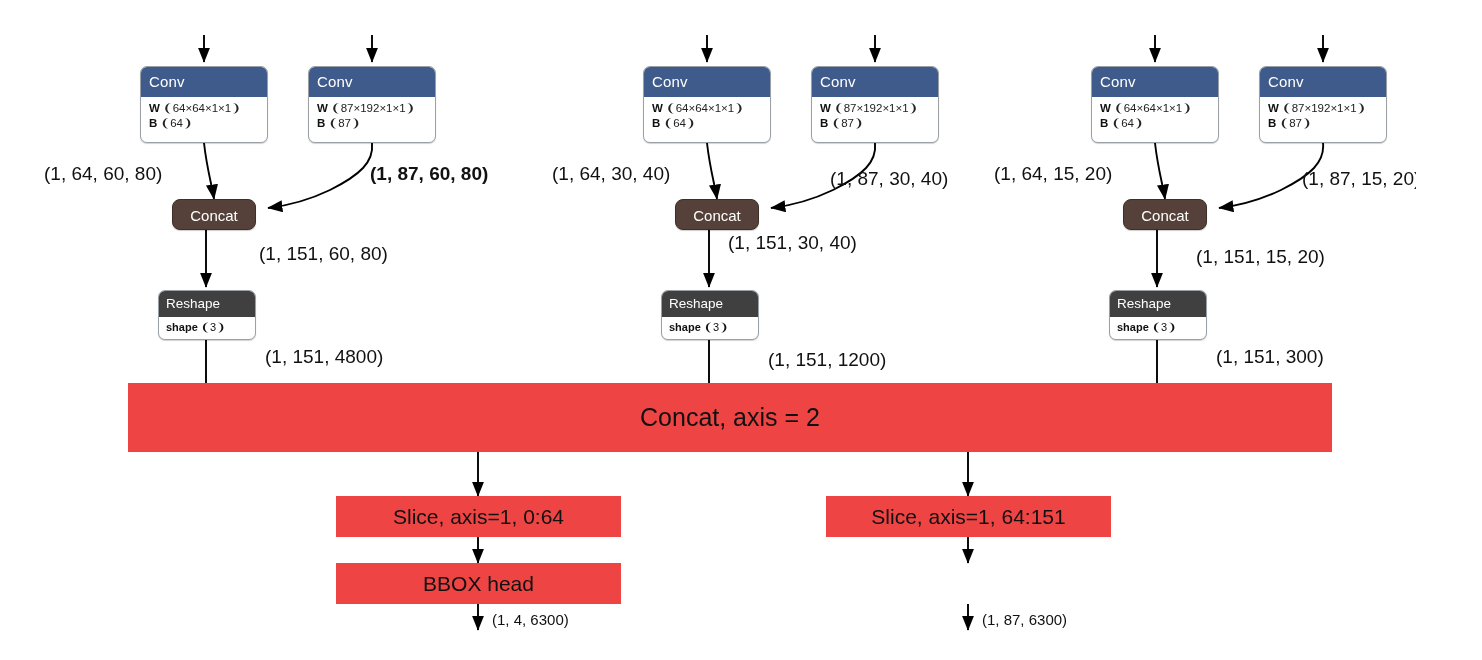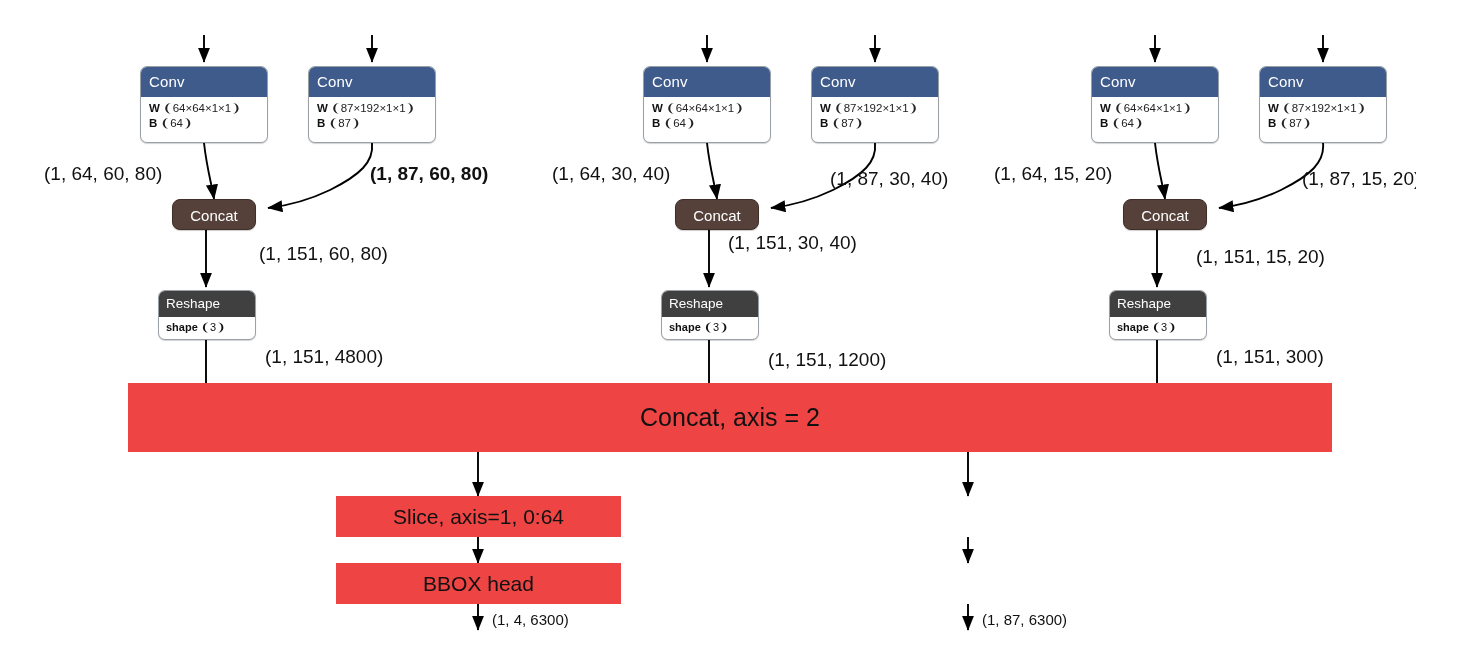--- a/index.html
+++ b/index.html
@@ -182,15 +182,16 @@
     </div>
   </div>
   <div class="lbl" style="left:1216px;top:346px;">(1, 151, 300)</div>
 
   <div class="peach bigbar" style="left:128px;top:383px;width:1204px;height:69px;">Concat, axis = 2</div>
 
   <div class="peach opbox" style="left:336px;top:496px;width:285px;height:41px;">Slice, axis=1, 0:64</div>
   <div class="peach opbox" style="left:336px;top:563px;width:285px;height:41px;">BBOX head</div>
   <div class="lbl sm" style="left:492px;top:611px;">(1, 4, 6300)</div>
 
+  <div class="peach opbox" style="left:826px;top:496px;width:285px;height:41px;">Slice, axis=1, 64:151</div>
   <div class="lbl sm" style="left:982px;top:611px;">(1, 87, 6300)</div>
 
 </div>
 
 </body></html>

